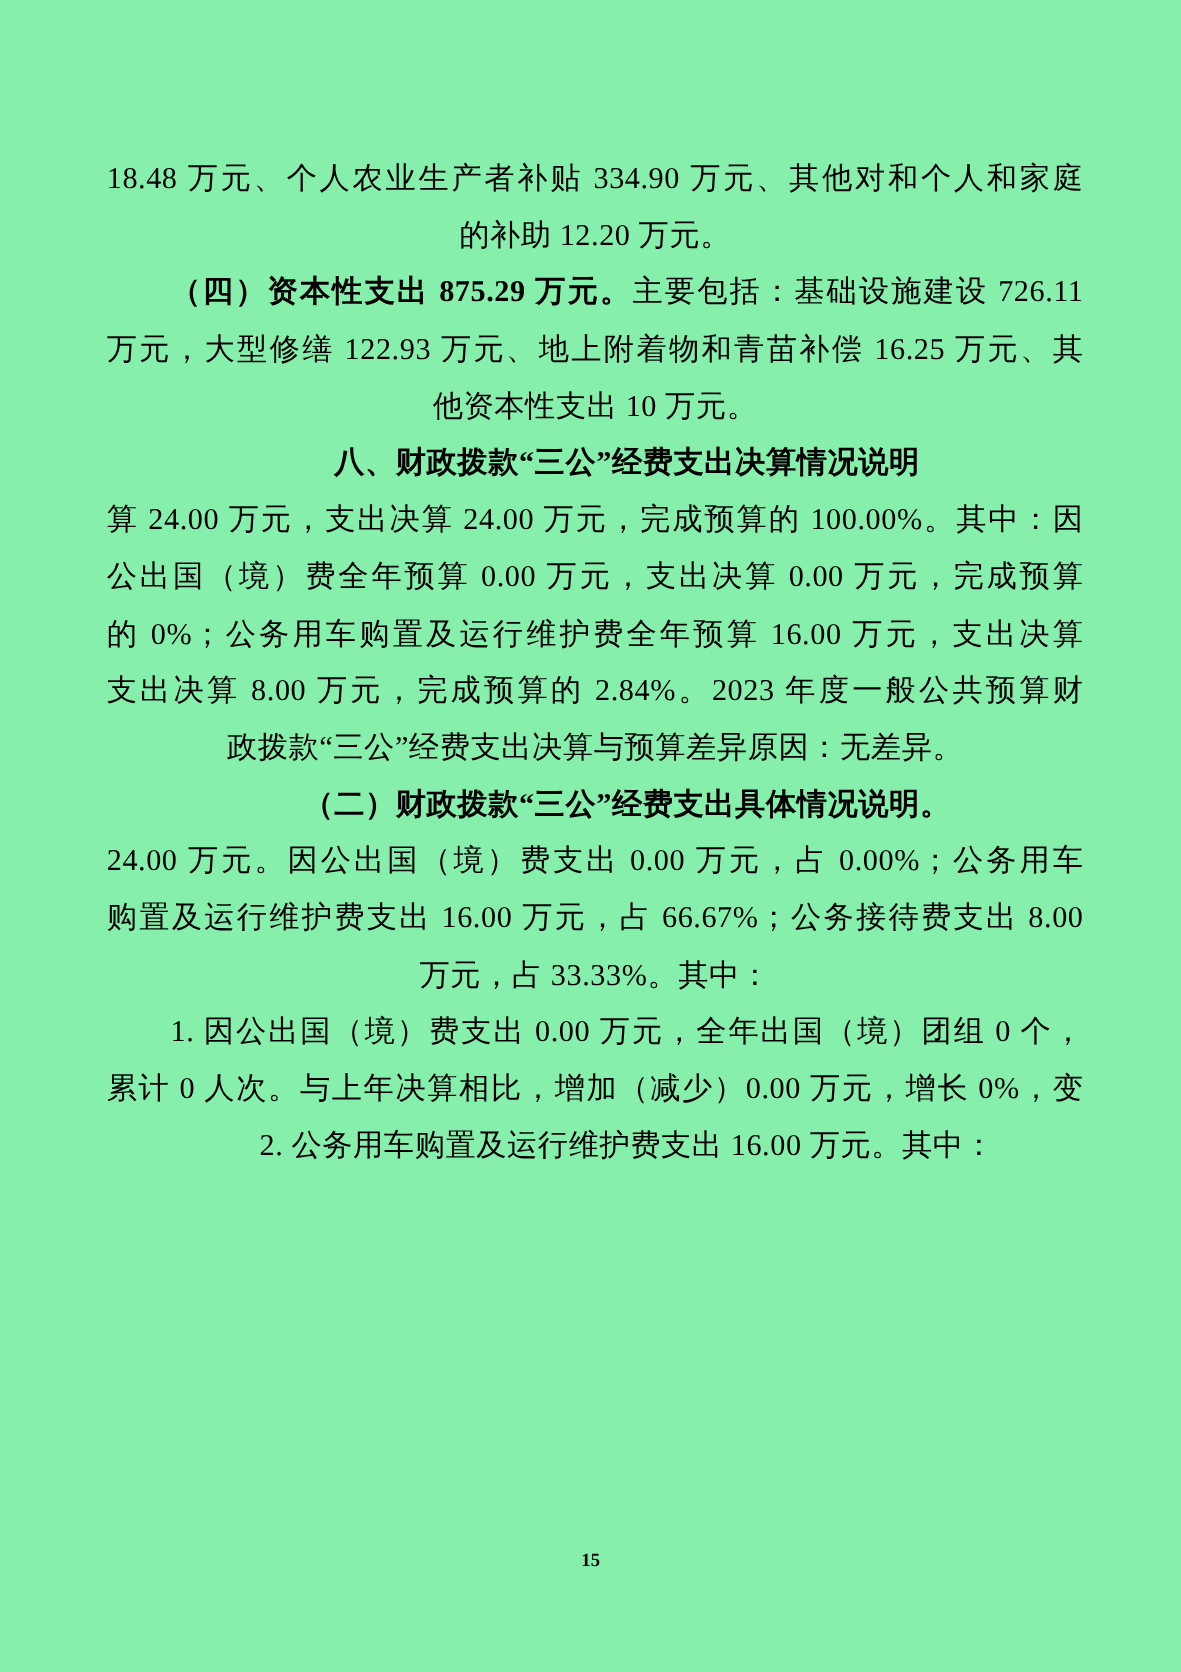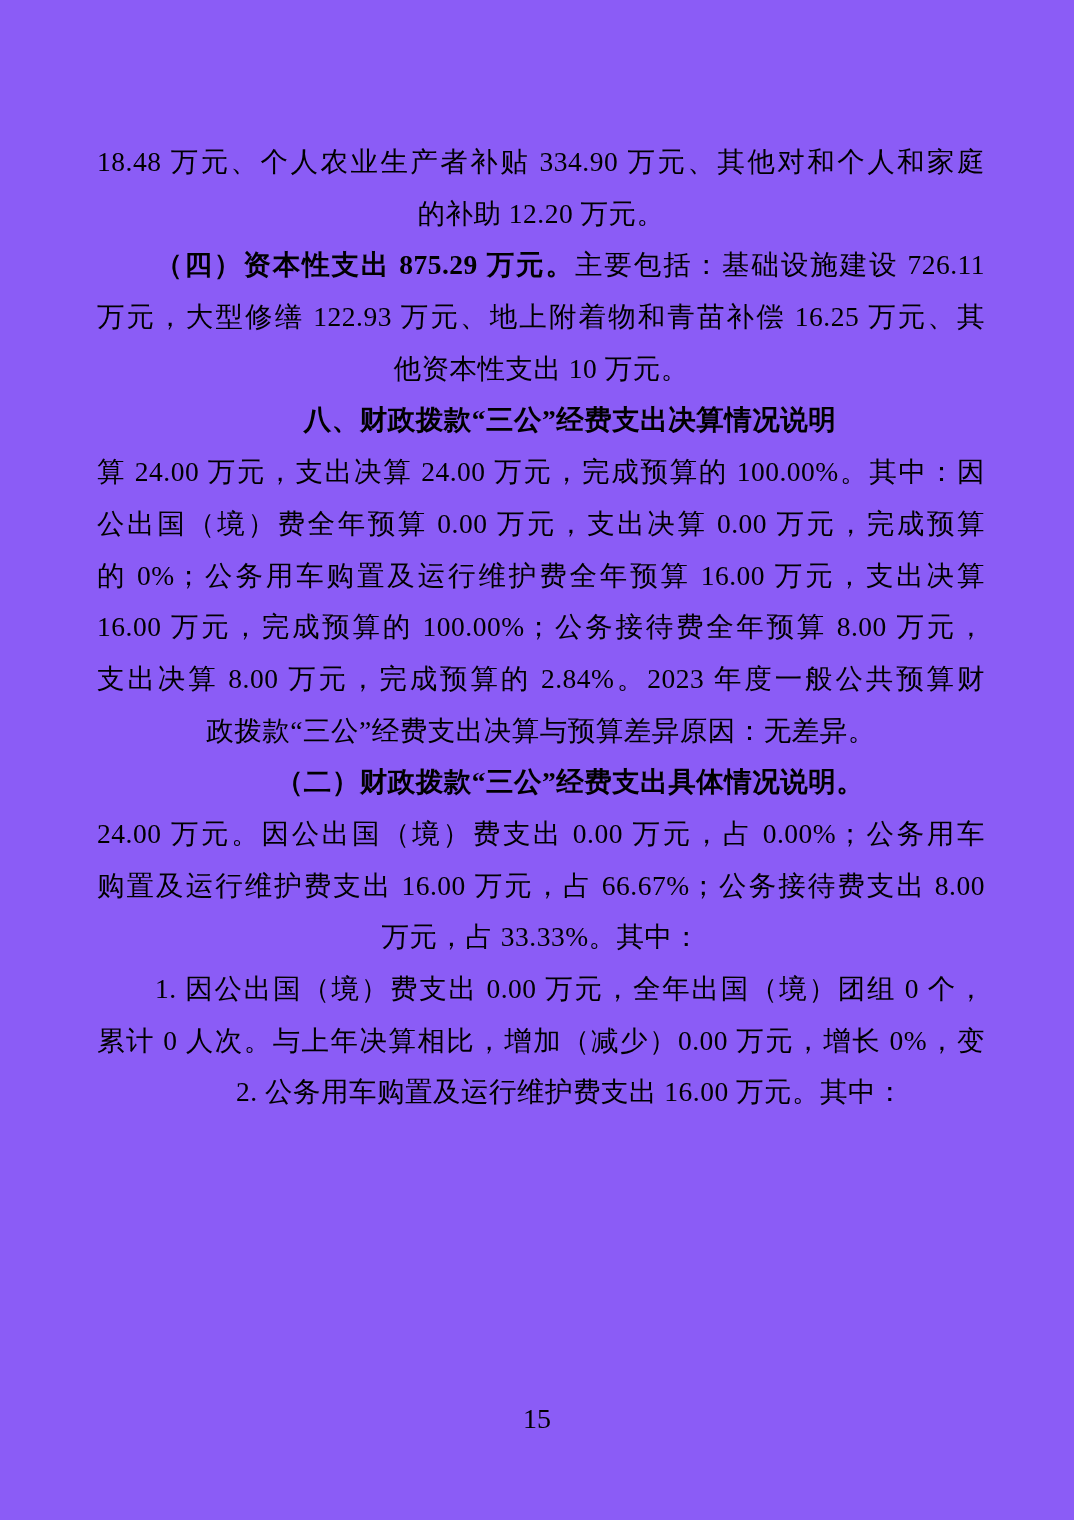--- a/index.html
+++ b/index.html
@@ -11,21 +11,21 @@
     height: 1520px;
     background: #ffffff;
     position: relative;
     overflow: hidden;
     color: #000000;
     font-family: "Liberation Serif", "DejaVu Serif", serif;
   }
   .page {
     position: absolute;
     inset: 0;
-    background: #8b5cf6;
+    background: #86efac;
   }
   .doc {
     position: absolute;
     left: 97px;
     top: 136px;
     width: 888px;
   }
   .line {
     font-size: 27.5px;
     line-height: 51.7px;
@@ -43,39 +43,39 @@
   }
   .seg.bold {
     font-weight: 700;
   }
   .pagenum {
     position: absolute;
     top: 1404px;
     left: 0;
     width: 100%;
     text-align: center;
-    font-size: 28px;
+    font-size: 17px;
     line-height: 30px;
+    font-weight: bold;
   }
 </style>
 </head>
 <body>
 
 <div class="page">
   <div class="doc">
       <div class="line justify"><span class="seg">18.48 万元、个人农业生产者补贴 334.90 万元、其他对和个人和家庭</span></div>
       <div class="line"><span class="seg">的补助 12.20 万元。</span></div>
       <div class="line indent justify"><span class="seg bold">（四）资本性支出 875.29 万元。</span><span class="seg">主要包括：基础设施建设 726.11</span></div>
       <div class="line justify"><span class="seg">万元，大型修缮 122.93 万元、地上附着物和青苗补偿 16.25 万元、其</span></div>
       <div class="line"><span class="seg">他资本性支出 10 万元。</span></div>
       <div class="line indent"><span class="seg bold">八、财政拨款“三公”经费支出决算情况说明</span></div>
       <div class="line justify"><span class="seg">算 24.00 万元，支出决算 24.00 万元，完成预算的 100.00%。其中：因</span></div>
       <div class="line justify"><span class="seg">公出国（境）费全年预算 0.00 万元，支出决算 0.00 万元，完成预算</span></div>
       <div class="line justify"><span class="seg">的 0%；公务用车购置及运行维护费全年预算 16.00 万元，支出决算</span></div>
-      <div class="line justify"><span class="seg">16.00 万元，完成预算的 100.00%；公务接待费全年预算 8.00 万元，</span></div>
       <div class="line justify"><span class="seg">支出决算 8.00 万元，完成预算的 2.84%。2023 年度一般公共预算财</span></div>
       <div class="line"><span class="seg">政拨款“三公”经费支出决算与预算差异原因：无差异。</span></div>
       <div class="line indent"><span class="seg bold">（二）财政拨款“三公”经费支出具体情况说明。</span></div>
       <div class="line justify"><span class="seg">24.00 万元。因公出国（境）费支出 0.00 万元，占 0.00%；公务用车</span></div>
       <div class="line justify"><span class="seg">购置及运行维护费支出 16.00 万元，占 66.67%；公务接待费支出 8.00</span></div>
       <div class="line"><span class="seg">万元，占 33.33%。其中：</span></div>
       <div class="line indent justify"><span class="seg">1. 因公出国（境）费支出 0.00 万元，全年出国（境）团组 0 个，</span></div>
       <div class="line justify"><span class="seg">累计 0 人次。与上年决算相比，增加（减少）0.00 万元，增长 0%，变</span></div>
       <div class="line indent"><span class="seg">2. 公务用车购置及运行维护费支出 16.00 万元。其中：</span></div>
     </div>

